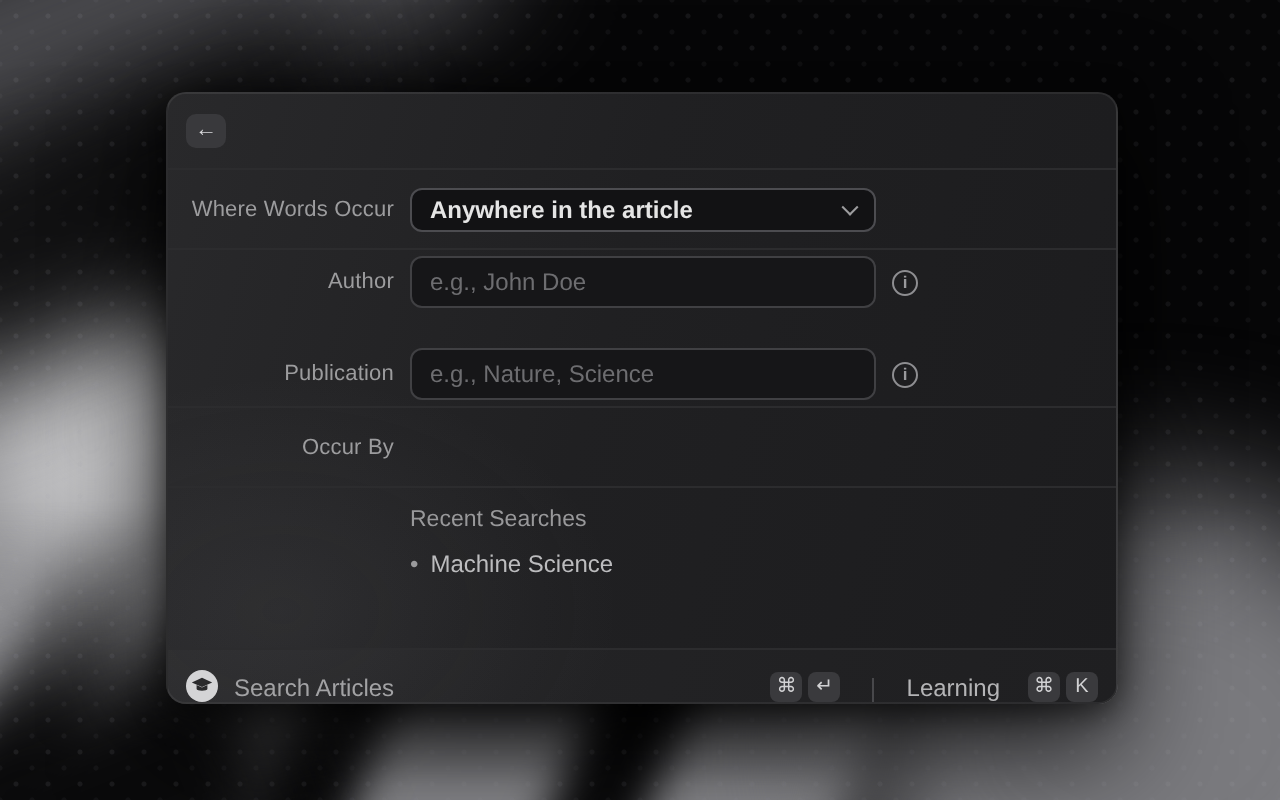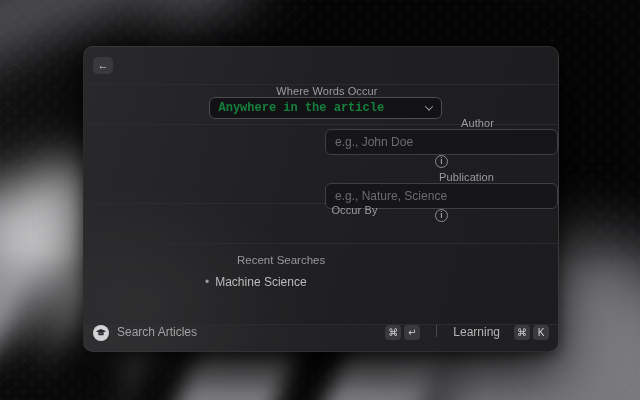--- a/index.html
+++ b/index.html
@@ -44,48 +44,48 @@
     display:flex; flex-direction:column; overflow:hidden; }
 
   .divided { border-bottom:1px solid #2c2c2e; }
 
   .p-header { height:38px; flex:none; display:flex; align-items:center; padding-left:9px; }
   .back-btn { width:20px; height:17px; border:none; border-radius:5px; background:#39393c;
     color:#d9d9db; font-size:11px; line-height:1; display:flex; align-items:center;
     justify-content:center; cursor:pointer; font-family:inherit; }
 
   .group { flex:none; display:flex; flex-direction:column; justify-content:center; }
-  .g1 { height:40px; } .g2 { height:79px; gap:14px;align-items:flex-end; } .g3 { height:40px; }
-  .row { display:flex; align-items:center; height:40px;flex-direction:column; }
+  .g1 { height:40px; } .g2 { height:79px; gap:14px; } .g3 { height:40px; }
+  .row { display:flex; align-items:center; height:40px; }
   .row-label { width:113px; flex:none; text-align:right; font-size:11px; color:#9c9c9e;
     letter-spacing:.1px; }
   .control { margin-left:8px; width:233px; height:22px; border-radius:6px;
     display:flex; align-items:center; padding:0 9px; }
   .dropdown { background:#121214; border:1px solid #4c4c50; justify-content:space-between;
     cursor:pointer; }
-  .dropdown .value { font-size:12px; font-weight:700; color:#15803d;font-family:Liberation Mono, monospace; }
+  .dropdown .value { font-size:12px; font-weight:700; color:#e5e5e5; }
   .chev { width:6px; height:6px; border-right:1.5px solid #9d9d9f; border-bottom:1.5px solid #9d9d9f;
     transform:rotate(45deg) translate(-1px,-1px); flex:none; }
   .text-input { background:#161618; border:1px solid #404043; width:233px; height:22px;
     margin-left:8px; border-radius:6px; padding:12px 9px; font-size:12px; color:#e8e8e8;
     font-family:inherit; outline:none; }
   .text-input::placeholder { color:#6d6d70; }
   .info { margin-left:8px; width:13px; height:13px; flex:none; border:1px solid #8e8e91;
     border-radius:50%; color:#9a9a9d; font-size:8.5px; font-weight:700; line-height:1;
     display:flex; align-items:center; justify-content:center; }
 
   .section { flex:1; padding:9px 0 0 121px; }
-  .section-title { font-size:11.5px; color:#98989a; line-height:14px;margin-left:32px; }
+  .section-title { font-size:11.5px; color:#98989a; line-height:14px; }
   .section-item { margin-top:8px; display:flex; align-items:center; gap:6px;
     font-size:12px; color:#bcbcbe; line-height:14px; cursor:default; }
   .section-item .bullet { color:#9a9a9c; font-size:12px; }
 
   .p-footer { height:27px; flex:none; border-top:1px solid #2c2c2e;
     background:rgba(255,255,255,0.015);
-    display:flex; align-items:flex-start; padding:0 9px; gap:8px; }
+    display:flex; align-items:flex-end; padding:0 9px; gap:8px; }
   .cmd-icon { width:16px; height:16px; flex:none; display:flex; }
   .cmd-name { font-size:12px; color:#a2a2a4; }
   .f-spacer { flex:1; }
   .primary-label { font-size:12px; font-weight:700; color:#efefef; }
   .kbd { min-width:16px; height:15px; padding:0 3px; border-radius:4px; background:#3a3a3d;
     color:#d2d2d4; font-size:10px; display:flex; align-items:center; justify-content:center;
     font-family:inherit; }
   .kbd-group { display:flex; gap:3px; margin-left:6px; }
   .v-div { width:1px; height:12px; background:#48484b; margin:0 8px; }
   .actions-label { font-size:12px; color:#b4b4b6; }

